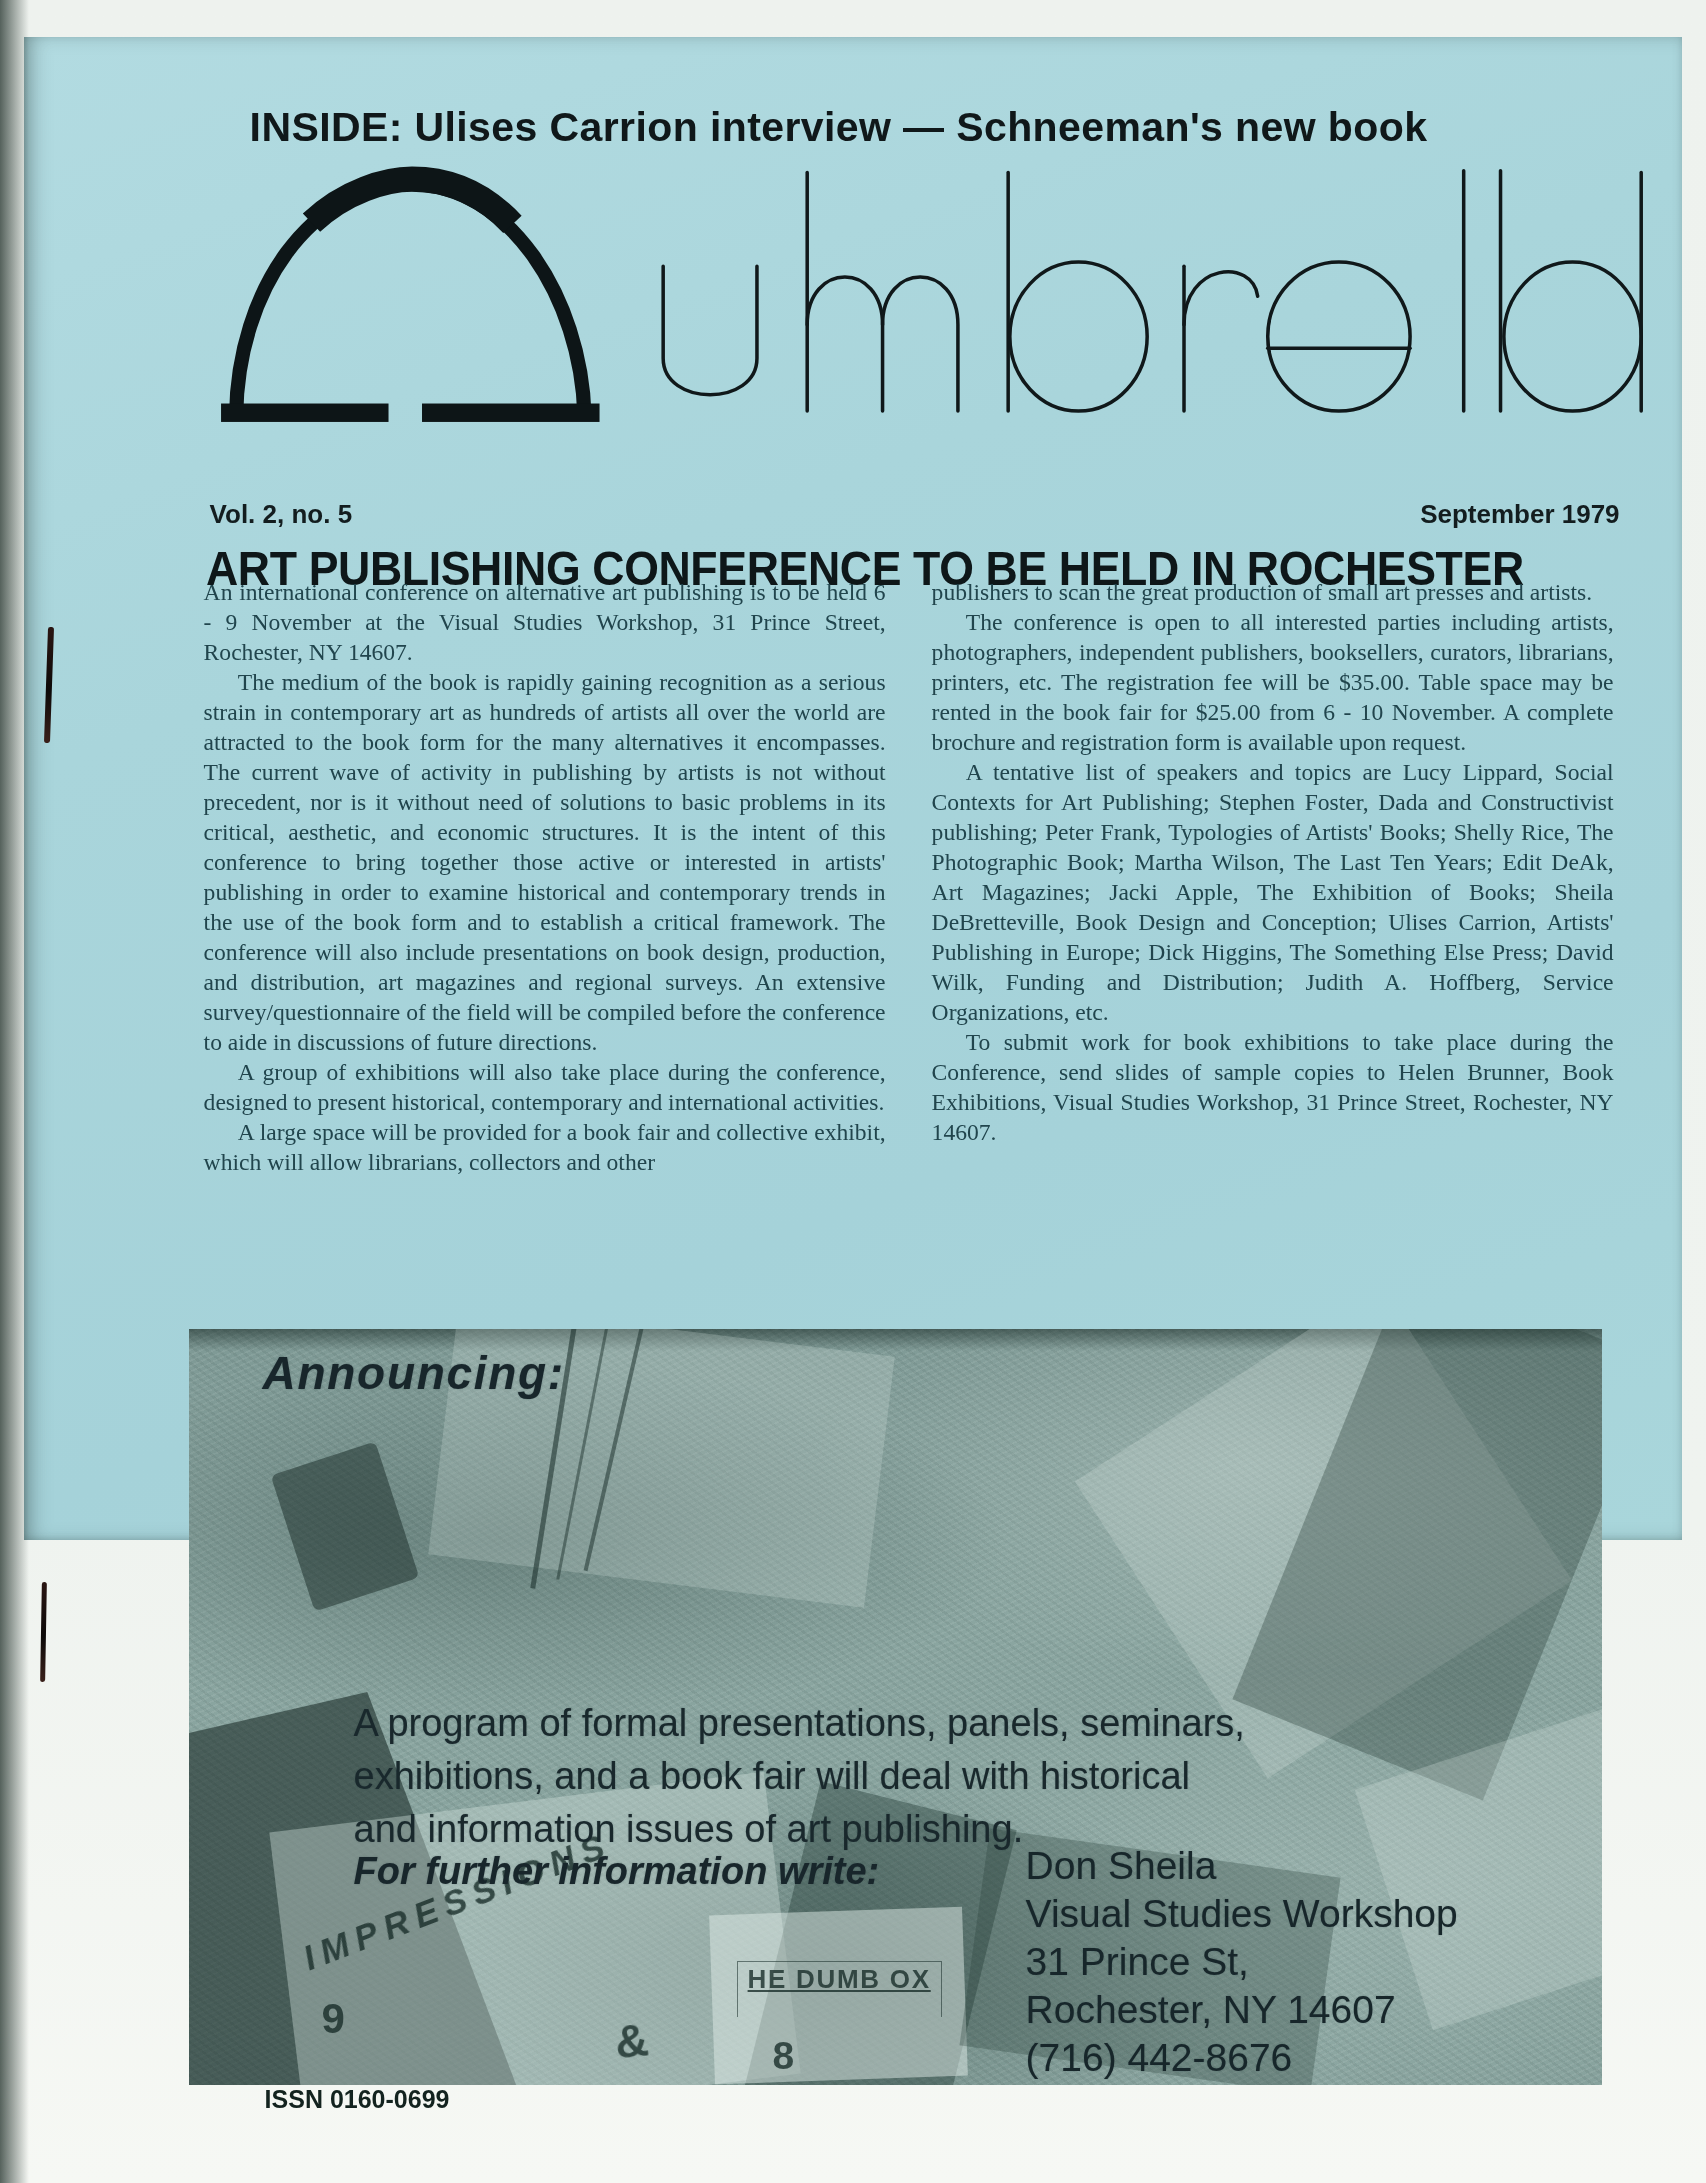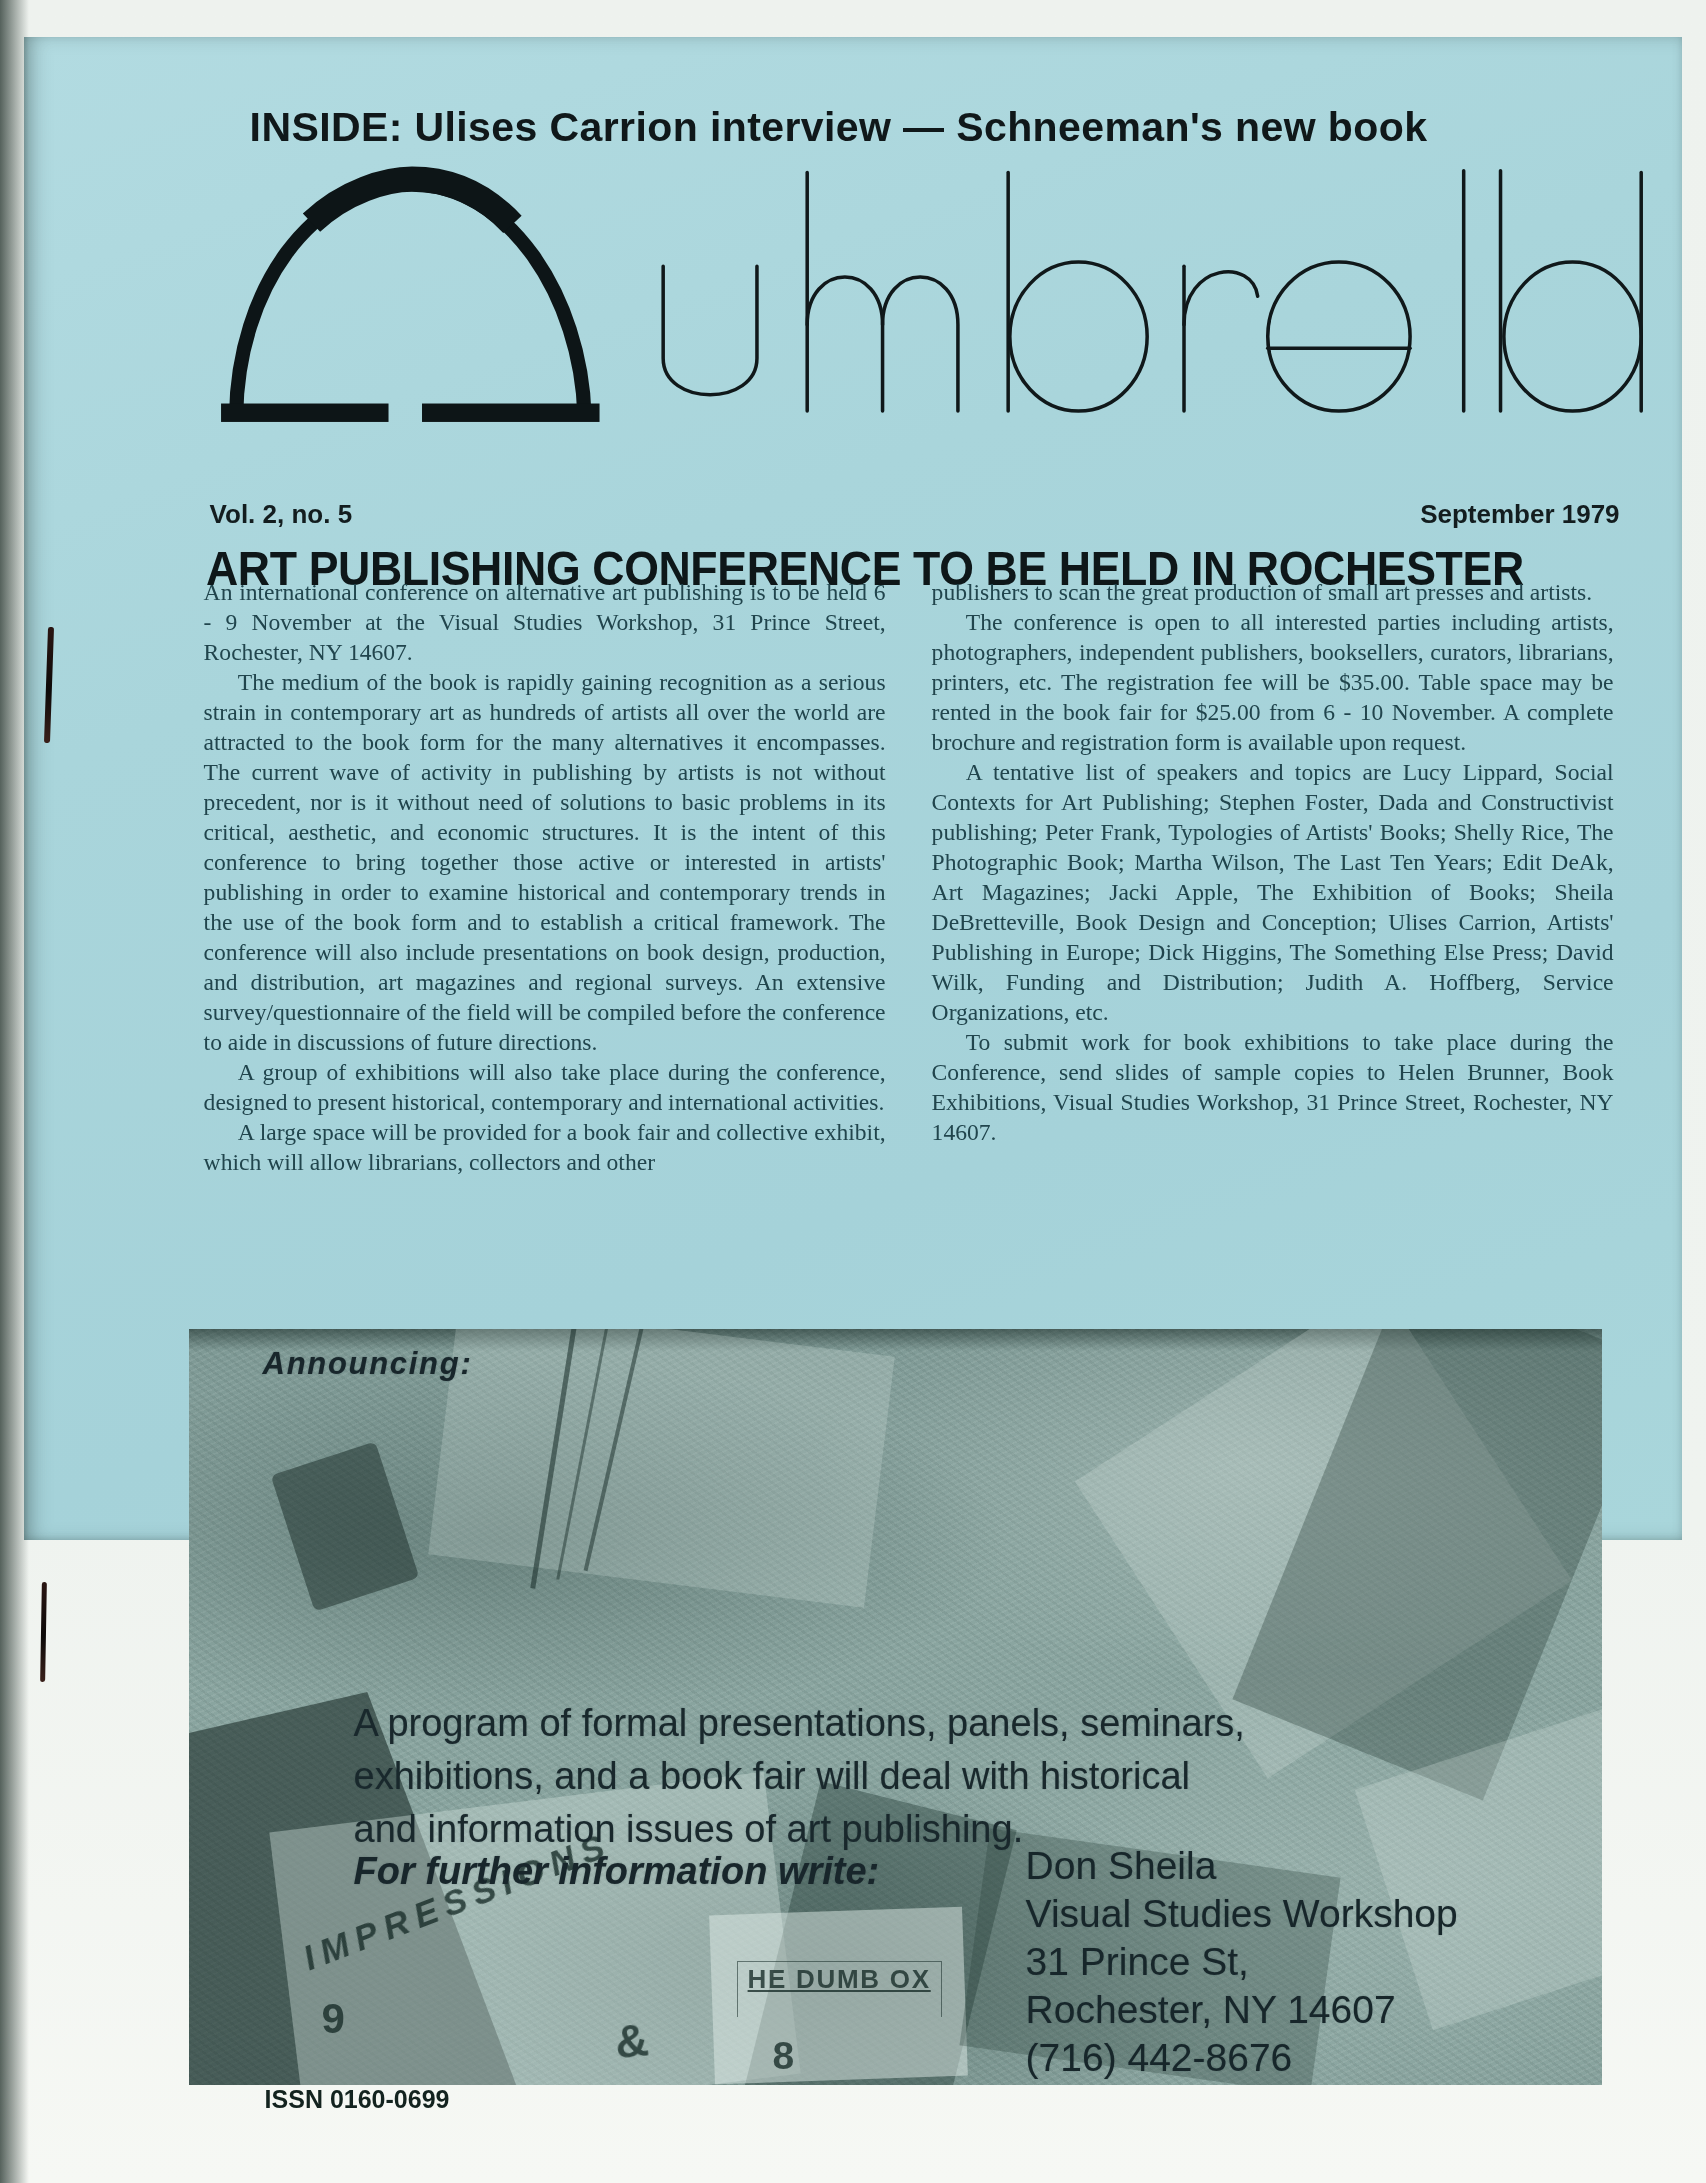--- a/index.html
+++ b/index.html
@@ -45,21 +45,21 @@
       radial-gradient(ellipse 50% 45% at 75% 18%, rgba(225,238,233,.22), transparent 62%),
       radial-gradient(ellipse 55% 50% at 80% 75%, rgba(215,230,226,.20), transparent 60%),
       radial-gradient(ellipse 45% 40% at 45% 85%, rgba(28,48,44,.25), transparent 65%),
       repeating-linear-gradient(37deg, rgba(26,46,42,.07) 0 2.5px, rgba(0,0,0,0) 2.5px 6.7px),
       repeating-linear-gradient(-24deg, rgba(235,245,240,.08) 0 1.7px, rgba(0,0,0,0) 1.7px 5px),
       linear-gradient(180deg,#7e9995 0%,#8aa5a0 40%,#87a29d 100%);
   }
   .annbox::before{content:"";position:absolute;left:0;top:0;width:100%;height:22px;
     background:linear-gradient(180deg,rgba(24,42,38,.55),rgba(24,42,38,0));}
   .shape{position:absolute;}
-  .ann-label{position:absolute;left:74px;top:17px;font-size:31px;font-style:italic;font-weight:700;
+  .ann-label{position:absolute;left:74px;top:17px;font-size:46px;font-style:italic;font-weight:700;
     color:#18262b;letter-spacing:1.7px;text-shadow:0 0 1.7px rgba(20,40,45,.35);}
   .ann-lines{position:absolute;font-size:38px;line-height:53px;color:#19282c;white-space:nowrap;
     text-shadow:0 0 1.3px rgba(20,40,45,.3);}
   .ann-b1{left:165px;top:118px;}
   .ann-b2{left:165px;top:368px;}
   .ann-contact-label{position:absolute;left:165px;top:521px;font-size:38px;font-style:italic;font-weight:700;color:#18262b;white-space:nowrap;text-shadow:0 0 1.7px rgba(20,40,45,.3);}
   .ann-contact{position:absolute;left:837px;top:513px;font-size:39px;line-height:48px;color:#17262a;white-space:nowrap;text-shadow:0 0 1.3px rgba(20,40,45,.3);}
   .collage-text{position:absolute;color:rgba(22,42,38,.78);filter:blur(0.5px);white-space:nowrap;}
 
   .issn{position:absolute;left:241px;top:2048px;font-size:25px;font-weight:700;color:#13231f;}

